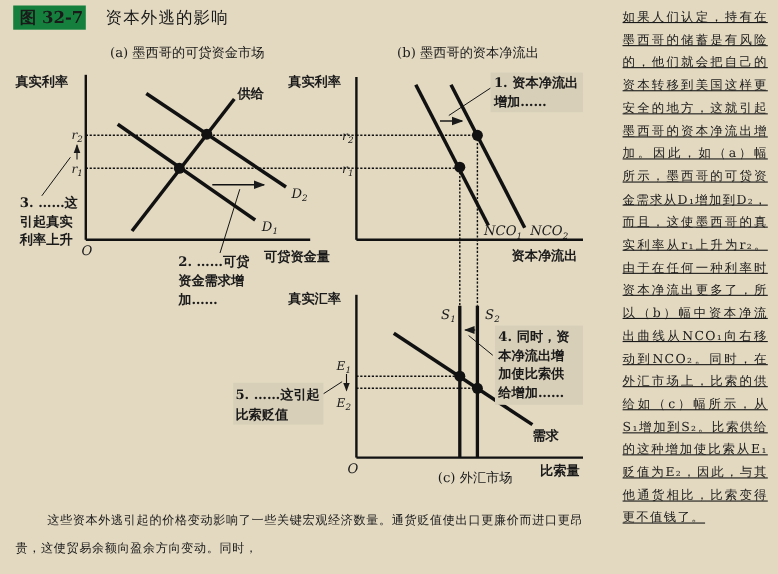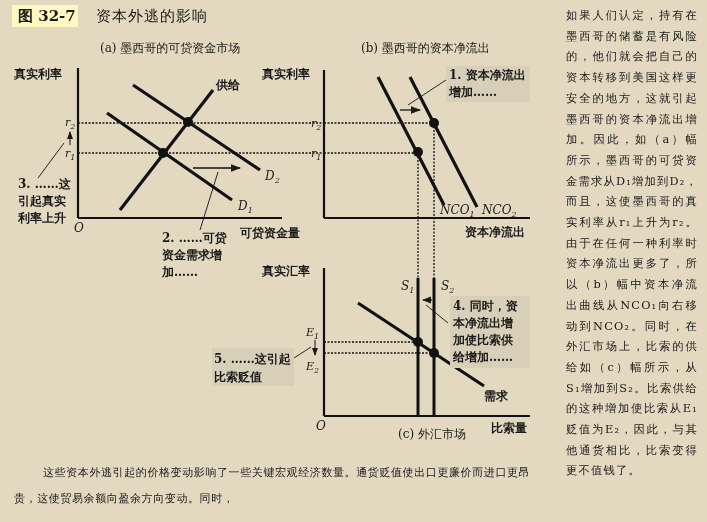--- a/index.html
+++ b/index.html
@@ -5,35 +5,35 @@
   html, body { margin:0; padding:0; }
   body {
     width:707px; height:522px; overflow:hidden;
     background:#e3d9c1;
     font-family:"DejaVu Serif", "Liberation Serif", serif;
     color:#1a1a1a;
     position:relative;
   }
   .fig-label {
     position:absolute; left:12px; top:5px; width:66px; height:22px;
-    background:#fef9c3; font-weight:bold; font-size:15px;
+    background:#15803d; font-weight:bold; font-size:15px;
     line-height:22px; padding-left:6px; box-sizing:border-box;
   }
   .fig-title {
     position:absolute; left:96px; top:7px; font-size:15px; font-weight:normal;
     letter-spacing:1px;
   }
   svg.chart { position:absolute; left:0; top:0; }
   svg text { font-family:"DejaVu Serif", "Liberation Serif", serif; fill:#1a1a1a; }
   .side {
     position:absolute; left:566px; top:6px; width:132px;
     font-size:11.3px; line-height:20.7px; letter-spacing:1.2px;
     text-align:justify;
   }
-  .side p { margin:0; }
+  .side p { margin:0;text-decoration:underline; }
   .body-text {
     position:absolute; left:14px; top:460px; width:520px;
     font-size:11px; line-height:26px; letter-spacing:0.6px;
   }
   .body-text p { margin:0; text-indent:29px; }
 </style>
 </head>
 <body>
 
 <div class="fig-label">图 32-7</div>

